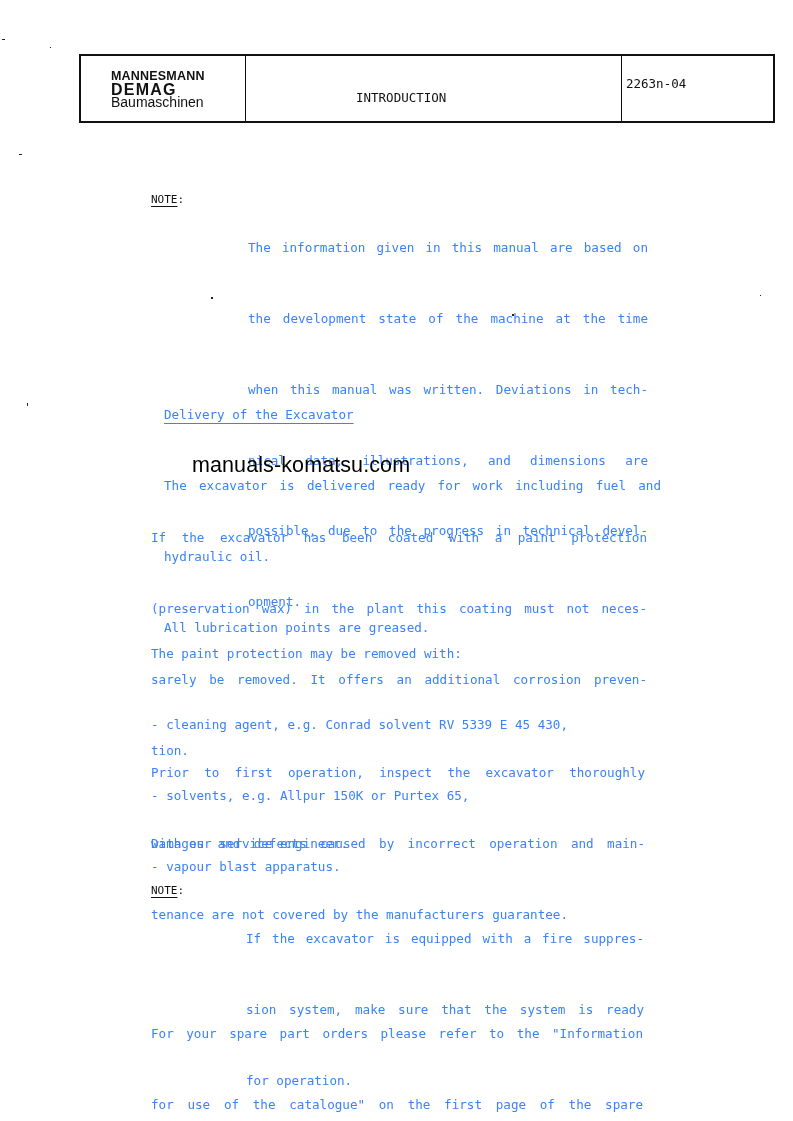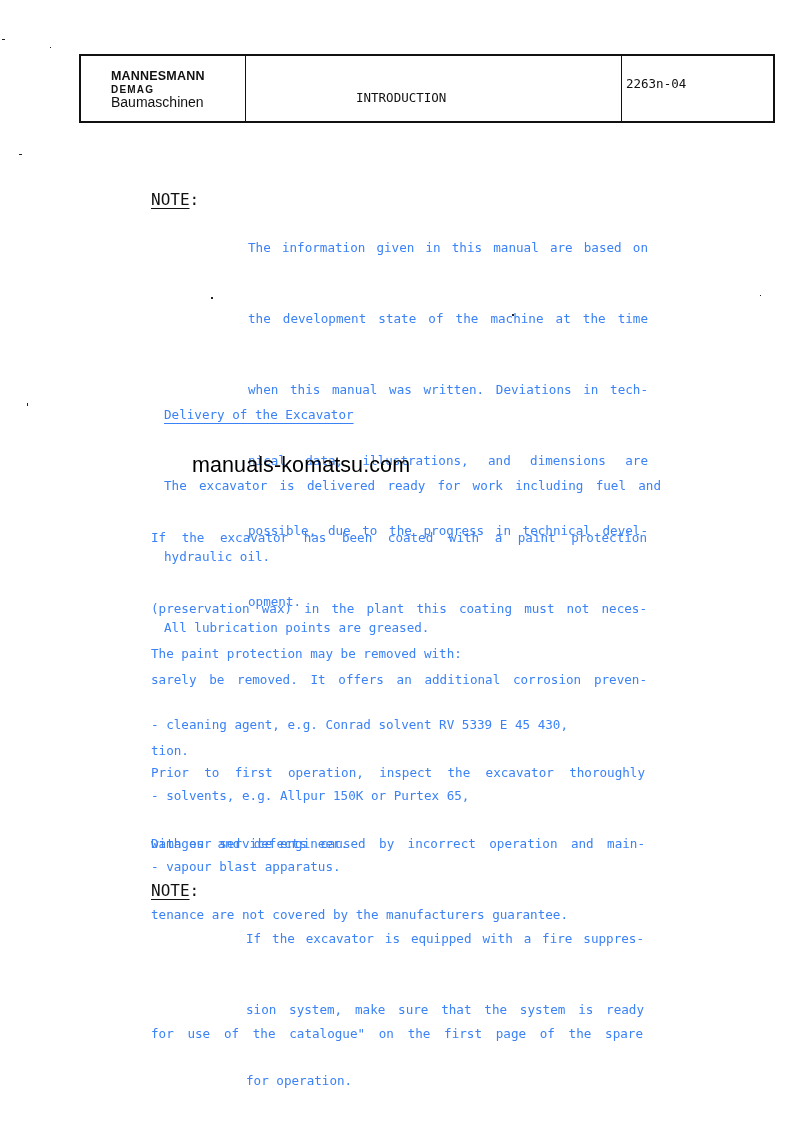--- a/index.html
+++ b/index.html
@@ -48,21 +48,21 @@
     .logo-line1 {
       font-family: "Liberation Sans", sans-serif;
       font-weight: bold;
       font-size: 12.5px;
       letter-spacing: 0.2px;
       line-height: 13px;
     }
     .logo-line2 {
       font-family: "Liberation Sans", sans-serif;
       font-weight: 900;
-      font-size: 10px;
+      font-size: 16px;
       letter-spacing: 1.2px;
       line-height: 13px;
     }
     .logo-line3 {
       font-family: "Liberation Sans", sans-serif;
       font-size: 14px;
       line-height: 13px;
       margin-top: 0px;
     }
     .hdr-title-text {
@@ -88,21 +88,21 @@
       line-height: 23.6px;
       white-space: pre;
       color: #3b82f6;
     }
     .block {
       position: absolute;
     }
     .note-label {
       position: absolute;
       font-family: "DejaVu Sans Mono", monospace;
-      font-size: 16px;
+      font-size: 11px;
       line-height: 23.6px;
     }
     .note-label .u {
       text-decoration: underline;
       text-underline-offset: 3px;
     }
     .justify-line {
       display: block;
       text-align: justify;
       text-align-last: justify;
@@ -197,20 +197,21 @@
   <div class="note-label" style="left:151px; top:879px;">
     <span class="u">NOTE</span><span>:</span>
   </div>
   <div class="block mono" style="left:246px; top:880px; width:398px;">
     <span class="justify-line">If the excavator is equipped with a fire suppres-</span>
     <span class="justify-line">sion system, make sure that the system is ready</span>
     <span class="plain-line">for operation.</span>
   </div>
 
   <div class="block mono" style="left:151px; top:975px; width:492px;">
+    <span class="justify-line">For your spare part orders please refer to the "Information</span>
     <span class="justify-line">for use of the catalogue" on the first page of the spare</span>
     
   </div>
 
   <div class="speck" style="left:2px; top:39px; width:3px; height:1px;"></div>
   <div class="speck" style="left:19px; top:154px; width:3px; height:1px;"></div>
   <div class="speck" style="left:50px; top:47px; width:1px; height:1px;"></div>
   <div class="speck" style="left:27px; top:403px; width:1px; height:3px;"></div>
   <div class="speck" style="left:211px; top:297px; width:2px; height:2px;"></div>
   <div class="speck" style="left:512px; top:314px; width:2px; height:2px;"></div>

